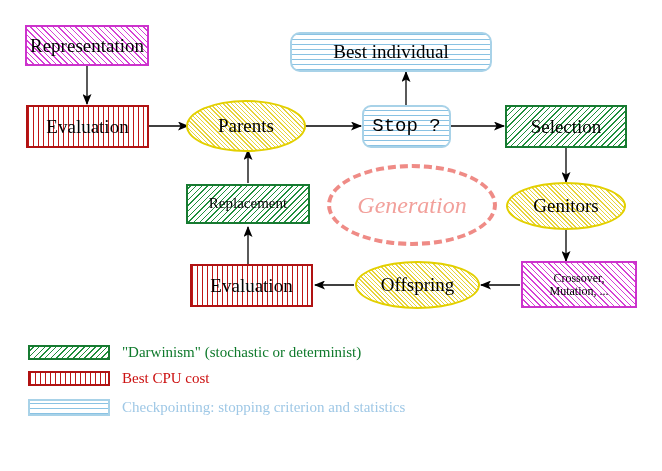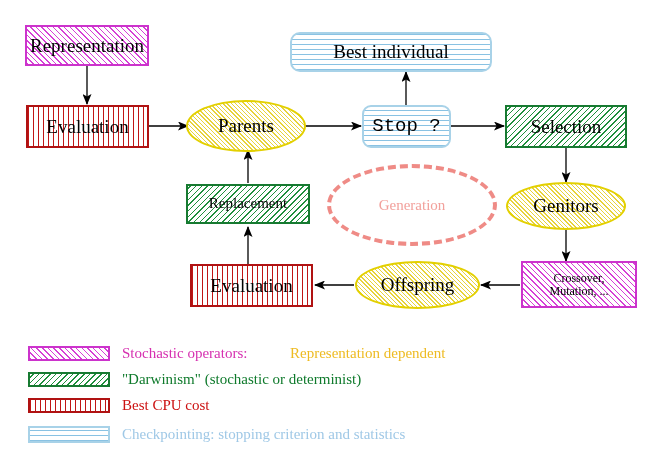--- a/index.html
+++ b/index.html
@@ -199,31 +199,26 @@
   </div>
 
   <div class="node fill-red b-red" style="left:190px; top:264px; width:123px; height:43px; font-size:19px;">
     <span>Evaluation</span>
   </div>
 
   <div class="node fill-green b-green" style="left:186px; top:184px; width:124px; height:40px; font-size:15px;">
     <span>Replacement</span>
   </div>
 
-  <div class="dashed-ellipse" style="left:327px; top:164px; width:170px; height:82px; font-size:15px;">
+  <div class="dashed-ellipse" style="left:327px; top:164px; width:170px; height:82px; font-size:24px;font-style:italic;">
     <span>Generation</span>
   </div>
 
   <div class="legend">
 
-    <div class="legend-row" style="height:27px;">
-      <span class="swatch fill-magenta b-magenta"></span>
-      <span class="legend-text lt-magenta">Stochastic operators:</span>
-      <span class="legend-text lt-gold" style="left:290px;">Representation dependent</span>
-    </div>
 
     <div class="legend-row" style="height:25px;">
       <span class="swatch fill-green b-green"></span>
       <span class="legend-text lt-green">"Darwinism" (stochastic or determinist)</span>
     </div>
 
     <div class="legend-row" style="height:27px;">
       <span class="swatch fill-red b-red"></span>
       <span class="legend-text lt-red">Best CPU cost</span>
     </div>

